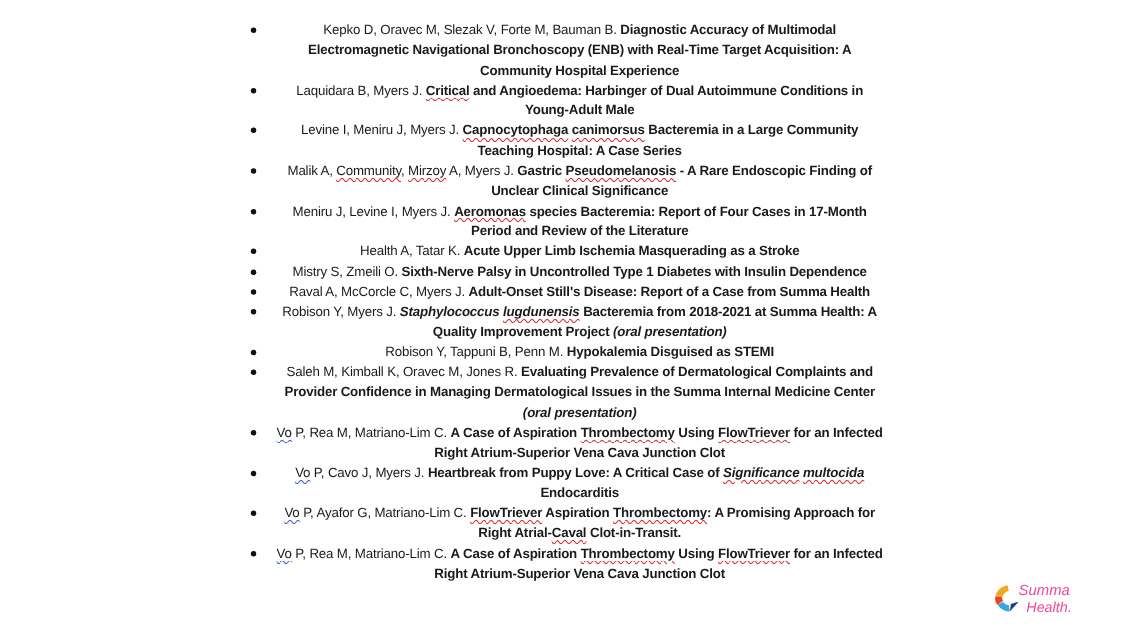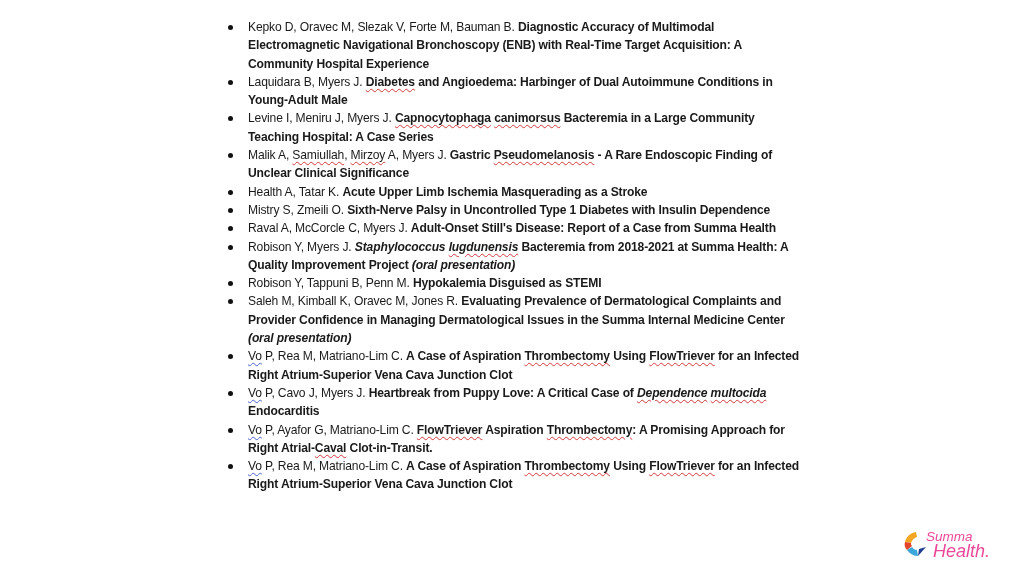--- a/index.html
+++ b/index.html
@@ -3,58 +3,59 @@
   <meta charset="utf-8">
   <style>
     html, body { margin: 0; padding: 0; }
     body {
       width: 1024px; height: 576px; background: #ffffff; position: relative; overflow: hidden;
       font-family: "Liberation Sans", sans-serif; color: #1a1a1a;
     }
     .list {
       position: absolute; left: 226px; top: 18px; width: 580px;
       margin: 0; padding: 0; list-style: none;
-      font-size: 12.1px; line-height: 18.3px; letter-spacing: -0.15px;
+      font-size: 12.1px; line-height: 18.3px; letter-spacing: -0.15px; text-align: center;
     }
     .list li { position: relative; padding-left: 22px; }
     .list li .bullet {
       position: absolute; left: 2px; top: 7px; width: 5px; height: 5px;
       border-radius: 50%; background: #111;
     }
     .authors { font-weight: normal; }
     .title { font-weight: bold; }
     .sp { text-decoration: underline wavy #d23a3a; text-decoration-thickness: 1px; text-underline-offset: 2px; }
     .sp-blue { text-decoration: underline wavy #4a63c9; text-decoration-thickness: 1px; text-underline-offset: 2px; margin-top: 31px; }
     .it { font-style: italic; }
     .logo {
       position: absolute; left: 902px; top: 528px; width: 80px; height: 36px;
     }
     .logo-mark { position: absolute; left: 0; top: 2px; width: 26px; height: 30px; }
     .logo-text {
       position: absolute; left: 24px; top: 1px; font-size: 13.5px; line-height: 15px;
       color: #ec4899; font-family: "Liberation Sans", sans-serif; font-style: italic;
     }
-    .logo-text .l2 { display: block; padding-left: 7px; font-size: 18px; }
+    .logo-text .l2 { display: block; padding-left: 7px; font-size: 13px; }
   </style>
 </head>
 <body>
 
 <ul class="list" id="pub-list">
     <li><span class="bullet"></span><span class="authors">Kepko D, Oravec M, Slezak V, Forte M, Bauman B.</span> <span class="title"><span class="">Diagnostic Accuracy of Multimodal Electromagnetic Navigational Bronchoscopy (ENB) with Real-Time Target Acquisition: A Community Hospital Experience</span></span></li>
-    <li><span class="bullet"></span><span class="authors">Laquidara B, Myers J.</span> <span class="title"><span class="sp">Diabetes</span><span class=""> and Angioedema: Harbinger of Dual Autoimmune Conditions in Young-Adult Male</span></span></li>
+    <li><span class="bullet"></span><span class="authors">Laquidara B, Myers J.</span> <span class="title"><span class="sp">Critical</span><span class=""> and Angioedema: Harbinger of Dual Autoimmune Conditions in Young-Adult Male</span></span></li>
     <li><span class="bullet"></span><span class="authors">Levine I, Meniru J, Myers J.</span> <span class="title"><span class="sp">Capnocytophaga</span><span class=""> </span><span class="sp">canimorsus</span><span class=""> Bacteremia in a Large Community Teaching Hospital: A Case Series</span></span></li>
-    <li><span class="bullet"></span><span class="authors">Malik A, <span class="sp">Samiullah</span>, <span class="sp">Mirzoy</span> A, Myers J.</span> <span class="title"><span class="">Gastric </span><span class="sp">Pseudomelanosis</span><span class=""> - A Rare Endoscopic Finding of Unclear Clinical Significance</span></span></li>
+    <li><span class="bullet"></span><span class="authors">Malik A, <span class="sp">Community</span>, <span class="sp">Mirzoy</span> A, Myers J.</span> <span class="title"><span class="">Gastric </span><span class="sp">Pseudomelanosis</span><span class=""> - A Rare Endoscopic Finding of Unclear Clinical Significance</span></span></li>
+    <li><span class="bullet"></span><span class="authors">Meniru J, Levine I, Myers J.</span> <span class="title"><span class="sp">Aeromonas</span><span class=""> species Bacteremia: Report of Four Cases in 17-Month Period and Review of the Literature</span></span></li>
     <li><span class="bullet"></span><span class="authors">Health A, Tatar K.</span> <span class="title"><span class="">Acute Upper Limb Ischemia Masquerading as a Stroke</span></span></li>
     <li><span class="bullet"></span><span class="authors">Mistry S, Zmeili O.</span> <span class="title"><span class="">Sixth-Nerve Palsy in Uncontrolled Type 1 Diabetes with Insulin Dependence</span></span></li>
     <li><span class="bullet"></span><span class="authors">Raval A, McCorcle C, Myers J.</span> <span class="title"><span class="">Adult-Onset Still's Disease: Report of a Case from Summa Health</span></span></li>
     <li><span class="bullet"></span><span class="authors">Robison Y, Myers J.</span> <span class="title"><span class="it">Staphylococcus </span><span class="it sp">lugdunensis</span><span class=""> Bacteremia from 2018-2021 at Summa Health: A Quality Improvement Project </span><span class="it">(oral presentation)</span></span></li>
     <li><span class="bullet"></span><span class="authors">Robison Y, Tappuni B, Penn M.</span> <span class="title"><span class="">Hypokalemia Disguised as STEMI</span></span></li>
     <li><span class="bullet"></span><span class="authors">Saleh M, Kimball K, Oravec M, Jones R.</span> <span class="title"><span class="">Evaluating Prevalence of Dermatological Complaints and Provider Confidence in Managing Dermatological Issues in the Summa Internal Medicine Center </span><span class="it">(oral presentation)</span></span></li>
     <li><span class="bullet"></span><span class="authors"><span class="sp-blue">Vo</span> P, Rea M, Matriano-Lim C.</span> <span class="title"><span class="">A Case of Aspiration </span><span class="sp">Thrombectomy</span><span class=""> Using </span><span class="sp">FlowTriever</span><span class=""> for an Infected Right Atrium-Superior Vena Cava Junction Clot</span></span></li>
-    <li><span class="bullet"></span><span class="authors"><span class="sp-blue">Vo</span> P, Cavo J, Myers J. </span> <span class="title"><span class="">Heartbreak from Puppy Love: A Critical Case of </span><span class="it sp">Dependence</span><span class="it"> </span><span class="it sp">multocida</span><span class=""> Endocarditis</span></span></li>
+    <li><span class="bullet"></span><span class="authors"><span class="sp-blue">Vo</span> P, Cavo J, Myers J. </span> <span class="title"><span class="">Heartbreak from Puppy Love: A Critical Case of </span><span class="it sp">Significance</span><span class="it"> </span><span class="it sp">multocida</span><span class=""> Endocarditis</span></span></li>
     <li><span class="bullet"></span><span class="authors"><span class="sp-blue">Vo</span> P, Ayafor G, Matriano-Lim C.</span> <span class="title"><span class="sp">FlowTriever</span><span class=""> Aspiration </span><span class="sp">Thrombectomy</span><span class="">: A Promising Approach for Right Atrial-</span><span class="sp">Caval</span><span class=""> Clot-in-Transit.</span></span></li>
     <li><span class="bullet"></span><span class="authors"><span class="sp-blue">Vo</span> P, Rea M, Matriano-Lim C.</span> <span class="title"><span class="">A Case of Aspiration </span><span class="sp">Thrombectomy</span><span class=""> Using </span><span class="sp">FlowTriever</span><span class=""> for an Infected Right Atrium-Superior Vena  Cava Junction Clot</span></span></li>
   </ul>
 
 <div class="logo">
   <svg class="logo-mark" viewBox="0 0 26 30">
     <path d="M14 2 C8 3 4 7 3 12 L9 13 C10 10 12 8 15 7 Z" fill="#f5a623"></path>
     <path d="M3 12 C2 15 3 18 5 20 L10 16 C9 15 9 14 9 13 Z" fill="#e2452b"></path>
     <path d="M5 20 C8 24 12 26 16 26 L15 20 C13 20 11 19 10 17 Z" fill="#3aa6dc"></path>
     <path d="M16 26 L24 17 L17 19 Z" fill="#1f3f8f"></path>

